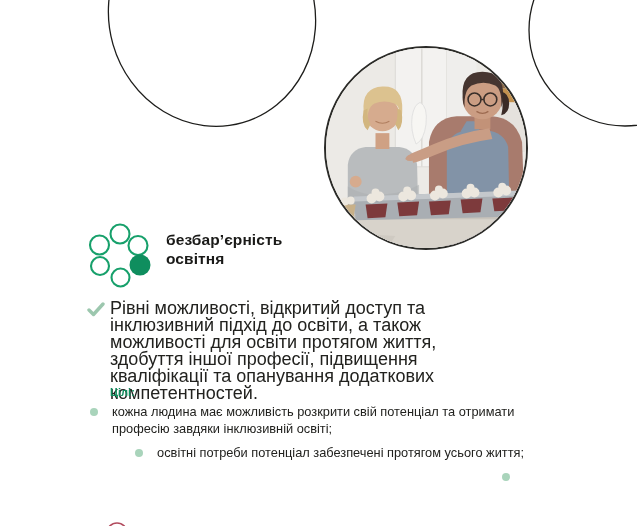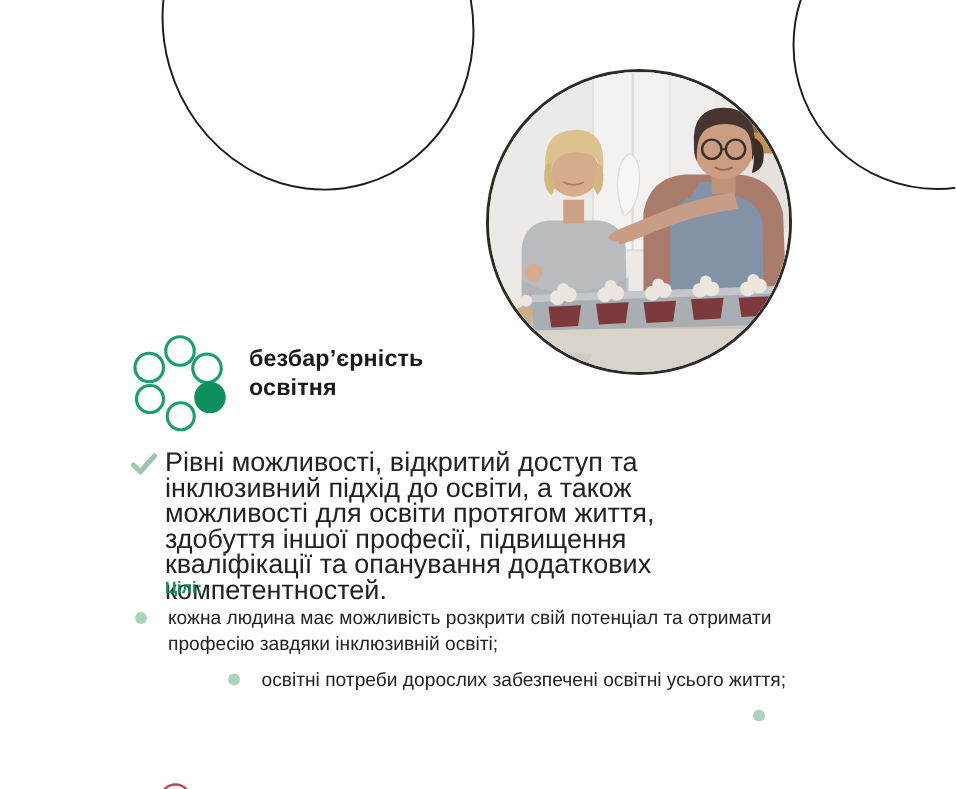--- a/index.html
+++ b/index.html
@@ -174,20 +174,20 @@
   <div class="intro-text">Рівні можливості, відкритий доступ та інклюзивний підхід до освіти, а також можливості для освіти протягом життя, здобуття іншої професії, підвищення кваліфікації та опанування додаткових компетентностей.</div>
 
   <div class="goals-heading">Цілі:</div>
   <div class="goals-list">
     <div class="goal-item">
       <span class="goal-dot"></span>
       <span class="goal-text">кожна людина має можливість розкрити свій потенціал та отримати професію завдяки інклюзивній освіті;</span>
     </div>
     <div class="goal-item">
       <span class="goal-dot"></span>
-      <span class="goal-text">освітні потреби дорослих забезпечені освітні усього життя;</span>
+      <span class="goal-text">освітні потреби потенціал забезпечені протягом усього життя;</span>
     </div>
     <div class="goal-item">
       <span class="goal-dot"></span>
     </div>
   </div>
 
 </div>
 
 </body></html>

